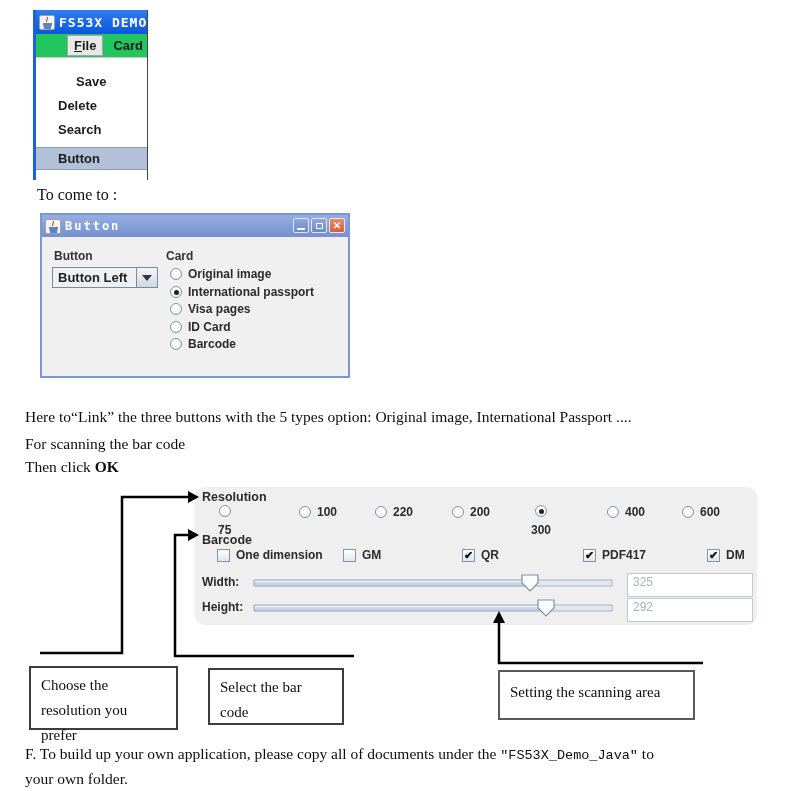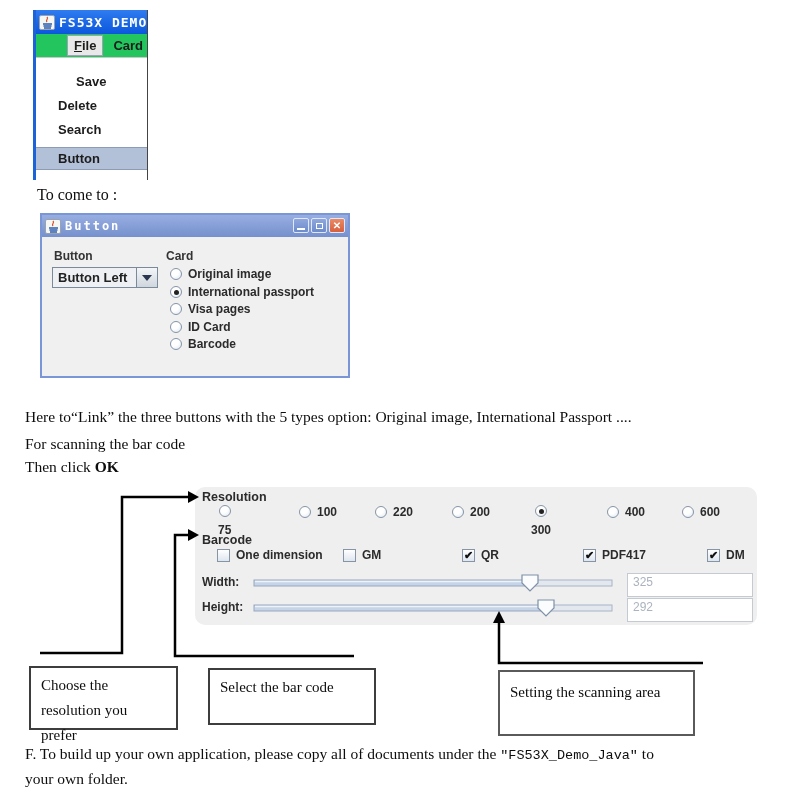--- a/index.html
+++ b/index.html
@@ -76,22 +76,22 @@
   .jfield { position:absolute; left:432px; width:126px; height:24px; background:#fff;
             border:1px solid #c3cad2; font-size:12px; color:#aab3bf; padding:1px 0 0 5px; }
 
   
   #arrows { position:absolute; left:0; top:0; width:790px; height:791px; pointer-events:none; }
 
   
   .callout { position:absolute; background:#fff; border:2px solid #3d3d3d;
              font-family:"Liberation Serif", serif; font-size:15px; color:#0d0d0d; line-height:25px; padding:5px 10px; }
   #callout-res { left:29px; top:666px; width:149px; height:64px; }
-  #callout-bar { left:208px; top:668px; width:168px; height:57px; }
-  #callout-area { left:498px; top:670px; width:197px; height:66px; border-color:#5a5a5a; padding-top:8px; }
+  #callout-bar { left:208px; top:668px; width:136px; height:57px; }
+  #callout-area { left:498px; top:670px; width:197px; height:50px; border-color:#5a5a5a; padding-top:8px; }
 </style>
 </head>
 <body>
 
 <div id="page">
 
   <div id="demo-win">
     <div id="demo-titlebar">
       <span class="java-ico">
         <svg width="13" height="14" viewBox="0 0 13 14">

